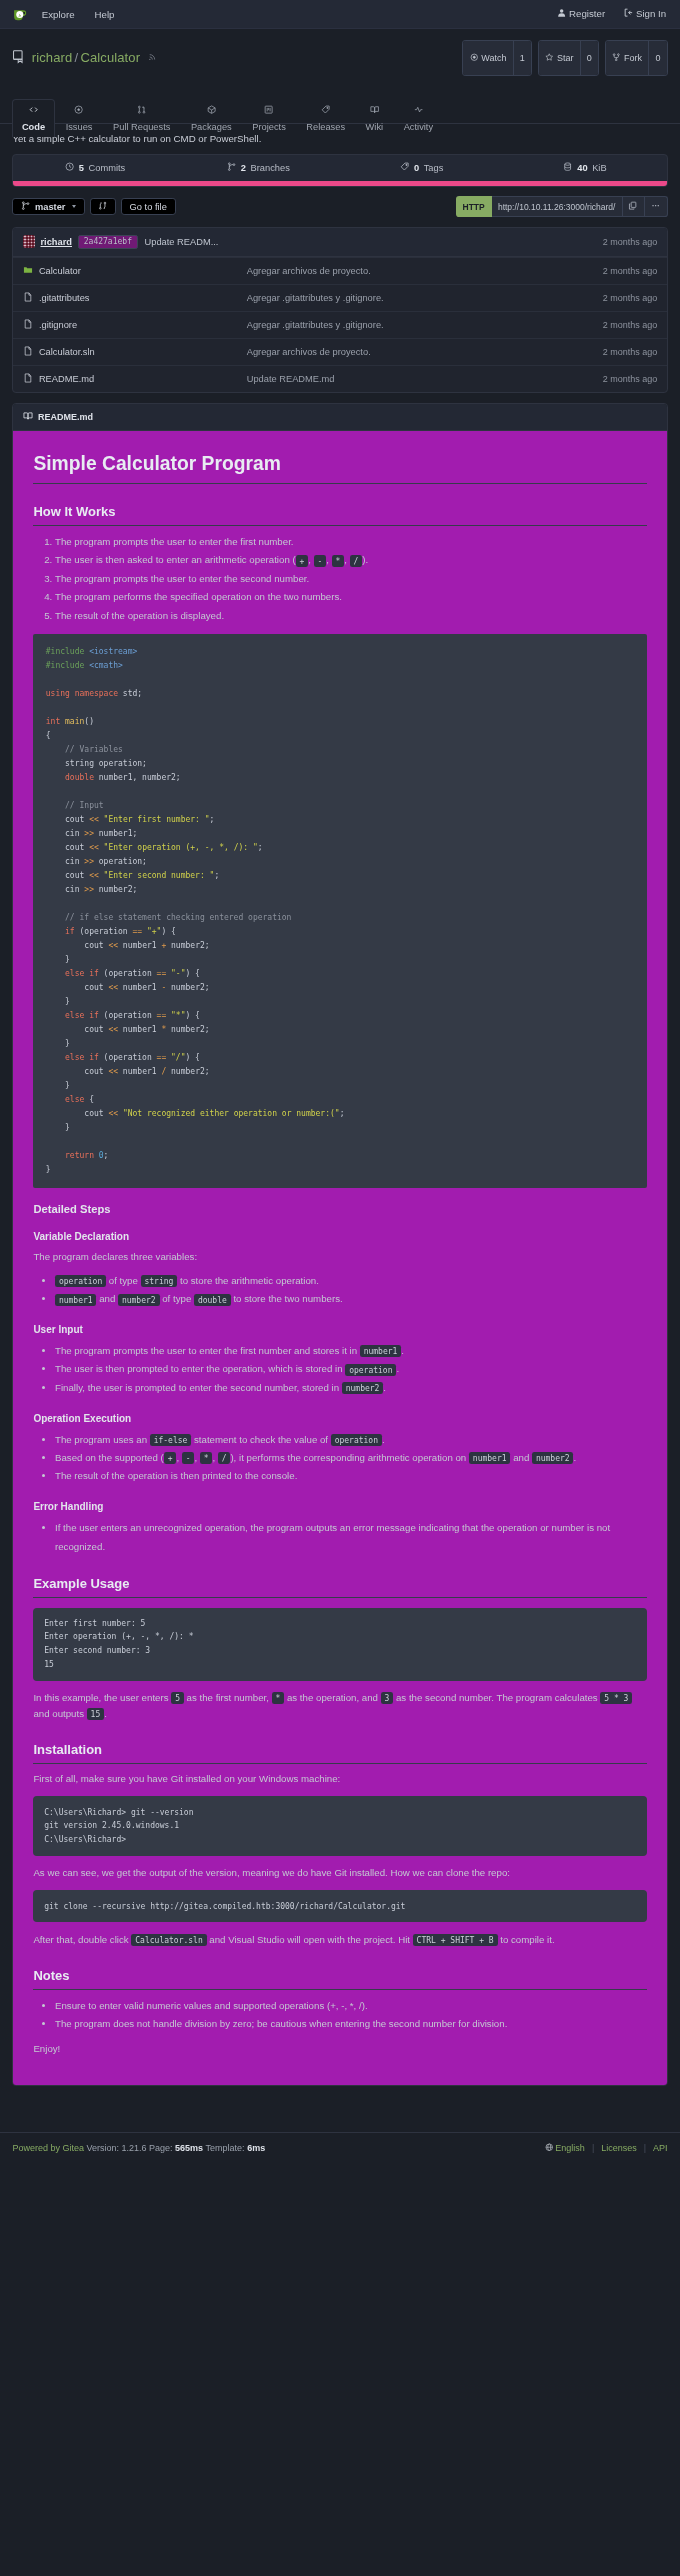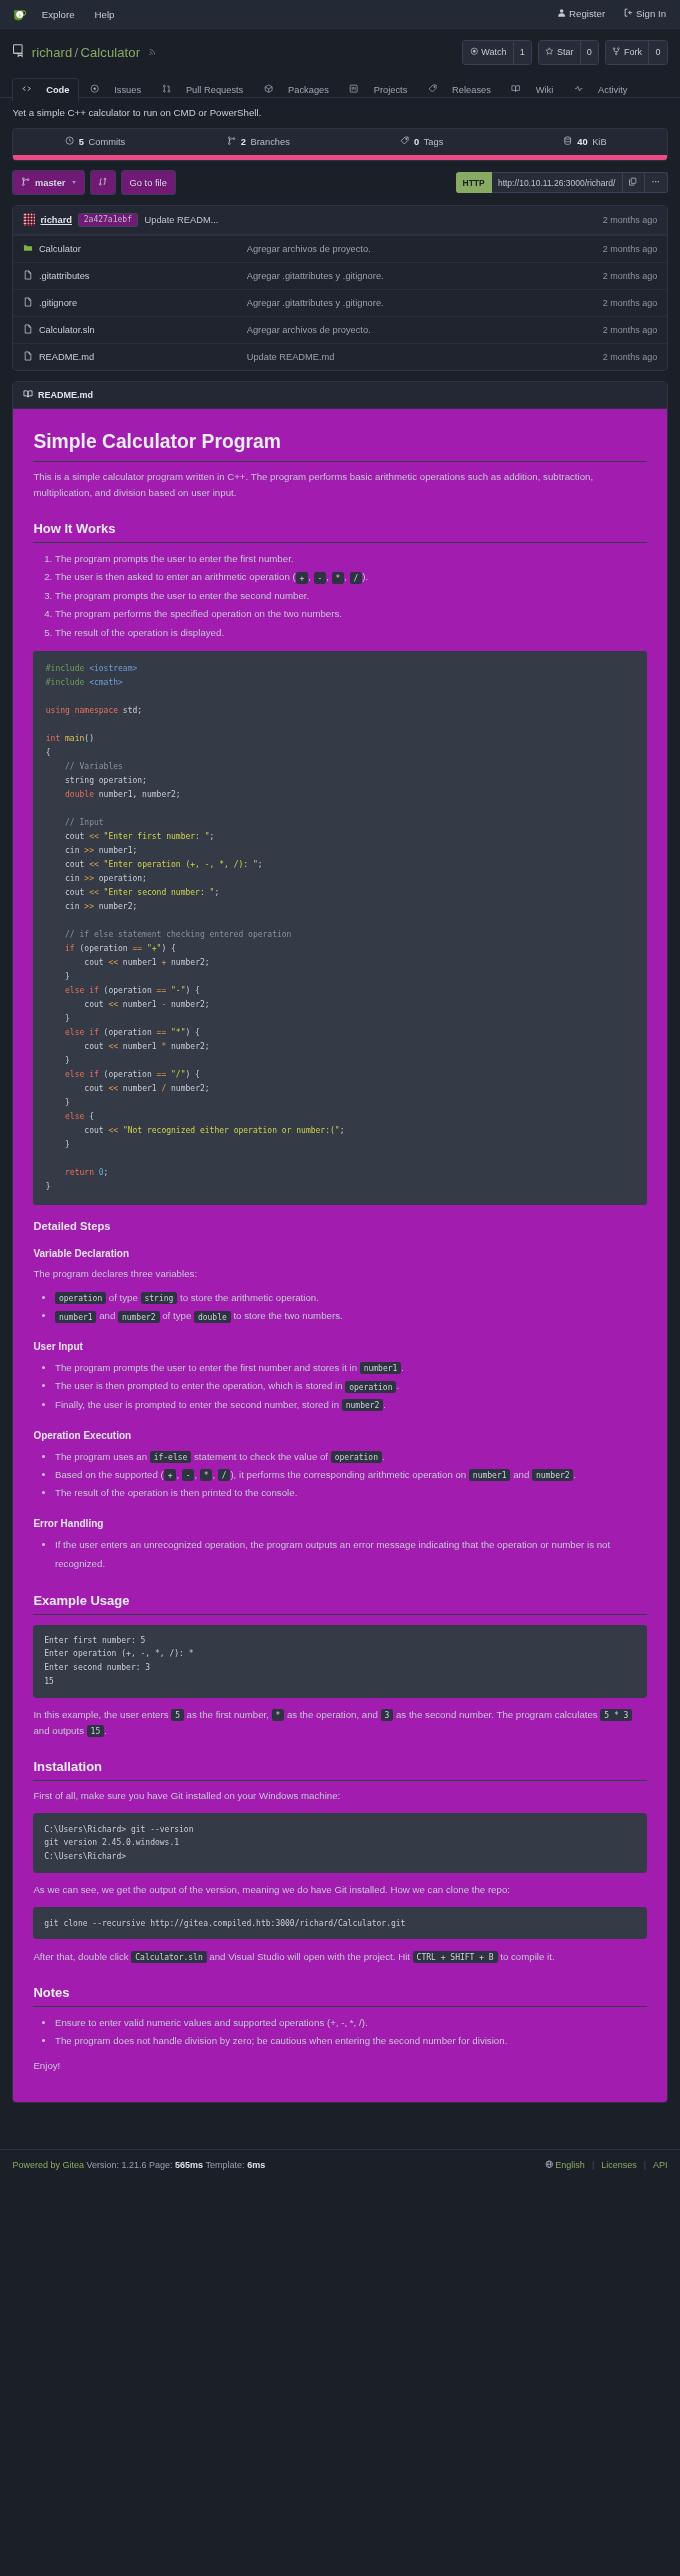--- a/index.html
+++ b/index.html
@@ -39,48 +39,49 @@
     padding: 10.8px 12.4px 0 12.4px;
   }
   .repo-title-row { display:flex; align-items:center; }
   .repo-icon { width:12.4px; height:14px; margin-right:7px; color:#c4c9d2; flex:none; }
   .repo-path { font-size:13px; letter-spacing:0.1px; }
   .repo-path a { color:#87ab63; text-decoration:none; }
   .repo-path .sep { color:#8a8f99; margin:0 2.3px; font-weight:300;}
   .rss-icon { width:9.3px; height:9.3px; margin-left:7.7px; color:#777d88; }
 
   .repo-buttons { margin-left:auto; display:flex; gap:6.2px; }
-  .btn-group { display:flex; border:0.8px solid #384052; border-radius:3.1px; overflow:hidden; height:25px; }
+  .btn-group { display:flex; border:0.8px solid #384052; border-radius:3.1px; overflow:hidden; height:36px; }
   .btn-group .b1 {
     display:flex; align-items:center; gap:3.1px;
     padding: 0 6.2px; font-size:9px; color:#c4c9d2; background:#272c38;
   }
   .btn-group .b2 {
     padding: 0 6.2px; font-size:9px; color:#c4c9d2;
     background:#272c38; border-left:0.8px solid #384052; display:flex;align-items:center;
   }
   .btn-group svg { width:8.5px; height:8.5px; }
 
   
   .repo-tabs {
     display:flex;
     padding: 9.3px 12.4px 0 12.4px;
     border-bottom:0.8px solid #2e3340;
     gap: 1.5px;
   }
   .rtab {
-    display:flex; align-items:center; gap:15px;
+    display:flex; align-items:center; gap:5px;
     padding: 5.4px 8.5px;
     font-size: 9.3px;
     color:#a0a6b0;
     border: 0.8px solid transparent;
     border-bottom: none;
     border-radius: 3.9px 3.9px 0 0;
-    position:relative; top:4px;
+    position:relative; top:14px;
     text-decoration:none;
+    flex-direction:column;
   }
   .rtab svg { width:9.3px; height:9.3px; }
   .rtab.active {
     color:#dfe3ea;
     font-weight:bold;
     background:#1b1f27;
     border-color:#2e3340;
   }
 
   
@@ -110,22 +111,22 @@
   .lang-seg { height:100%; }
 
   
   .repo-toolbar {
     display:flex; align-items:center;
     margin: 9.3px 0 9.3px 0;
     gap: 4.6px;
   }
   .tb-btn {
     display:flex; align-items:center; gap:4.6px;
-    height:25px; padding:0 7.7px;
-    background:#701a75; border:0.8px solid #384052;
+    height:17px; padding:0 7.7px;
+    background:#000000; border:0.8px solid #384052;
     border-radius:3.1px; color:#d4d8e0; font-size:9.3px;
     white-space:nowrap;
   }
   .tb-btn svg { width:9.3px; height:9.3px; }
   .caret { width:0;height:0;border-left:2.7px solid transparent;border-right:2.7px solid transparent;border-top:3.1px solid #8f96a3; margin-left:2.3px;}
   .clone-wrap { margin-left:auto; display:flex; align-items:stretch; height:21px; }
   .clone-proto {
     background:#87ab63; color:#1b1f27; font-weight:bold;
     font-size:8.5px; display:flex;align-items:center; padding:0 7px;
     border-radius:3.1px 0 0 3.1px;
@@ -576,21 +577,20 @@
   <div class="readme">
     <div class="readme-head">
       <span><svg viewBox="0 0 16 16" fill="none" stroke="#dfe3ea" stroke-width="1.3">
             <path d="M1.5 3h4.5a2 2 0 0 1 2 2v8a2 2 0 0 0-2-2H1.5zM14.5 3H10a2 2 0 0 0-2 2v8a2 2 0 0 1 2-2h4.5z"></path>
           </svg></span>
       <span>README.md</span>
     </div>
     <div class="readme-body">
 
       <h1>Simple Calculator Program</h1>
-      <p>This is a simple calculator program written in C++. The program performs basic arithmetic operations such as addition, subtraction, multiplication, and division based on user input.</p>
 
       <h2>How It Works</h2>
       <ol>
         <li>The program prompts the user to enter the first number.</li>
         <li><span>The user is then asked to enter an arithmetic operation (</span><code class="inline">+</code>, <code class="inline">-</code>, <code class="inline">*</code>, <code class="inline">/</code><span>).</span></li>
         <li>The program prompts the user to enter the second number.</li>
         <li>The program performs the specified operation on the two numbers.</li>
         <li>The result of the operation is displayed.</li>
       </ol>
 

